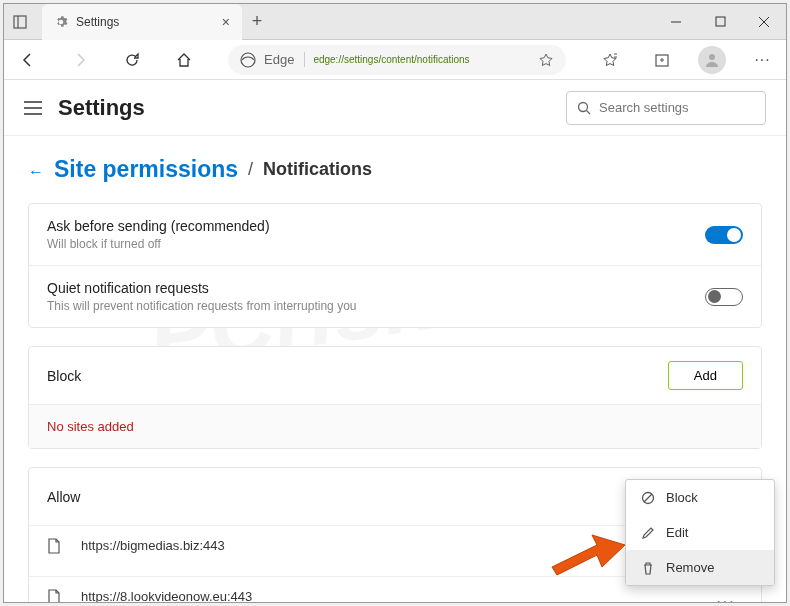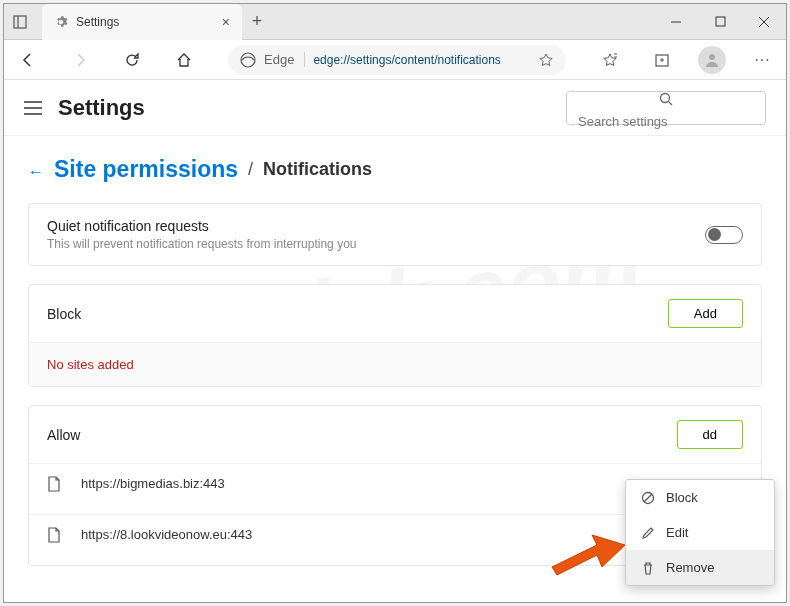--- a/index.html
+++ b/index.html
@@ -15,28 +15,28 @@
 .newtab { width: 30px; text-align: center; font-size: 18px; color: #555; cursor: pointer; }
 .win-controls { margin-left: auto; display: flex; }
 .win-btn { width: 44px; height: 36px; display: flex; align-items: center; justify-content: center; color: #333; }
 
 
 .toolbar { height: 40px; display: flex; align-items: center; padding: 0 8px; gap: 20px; border-bottom: 1px solid #e0e0e0; background: #fff; }
 .tb-btn { width: 32px; height: 32px; display: flex; align-items: center; justify-content: center; color: #555; border-radius: 4px; }
 .tb-btn.disabled { color: #bbb; }
 .addr-bar { flex: 1; height: 30px; background: #f5f5f5; border-radius: 15px; display: flex; align-items: center; padding: 0 12px; gap: 8px; margin: 0 8px; }
 .addr-label { font-size: 13px; color: #666; border-right: 1px solid #ccc; padding-right: 10px; }
-.addr-url { font-size: 12px; color: #0c4a6e; flex: 1; }
+.addr-url { font-size: 10px; color: #4d7c0f; flex: 1; }
 .profile { width: 28px; height: 28px; background: #ddd; border-radius: 50%; display: flex; align-items: center; justify-content: center; }
 
 
 .header { height: 56px; display: flex; align-items: center; padding: 0 20px; gap: 16px; border-bottom: 1px solid #eee; }
 .menu-icon { font-size: 18px; }
 .page-title { font-size: 22px; font-weight: 600; color: #222; flex: 1; }
-.search-box { width: 200px; height: 34px; border: 1px solid #ccc; border-radius: 4px; display: flex; align-items: center; padding: 0 10px; gap: 8px; flex-direction: column; }
+.search-box { width: 200px; height: 34px; border: 1px solid #ccc; border-radius: 4px; display: flex; align-items: center; padding: 0 10px; gap: 8px; }
 .search-input { border: none; outline: none; font-size: 13px; flex: 1; background: transparent; }
 
 
 .content { padding: 20px 24px; position: relative; height: calc(100% - 132px); overflow-y: auto; }
 .content::-webkit-scrollbar { width: 12px; }
 .content::-webkit-scrollbar-thumb { background: #999; border-radius: 6px; }
 .breadcrumb { display: flex; align-items: center; gap: 10px; margin-bottom: 20px; }
 .bc-back { color: #0078d4; font-size: 16px; }
 .bc-link { color: #0078d4; font-size: 23px; font-weight: 600; }
 .bc-sep { color: #555; font-size: 18px; }
@@ -201,20 +201,27 @@
     <div class="breadcrumb">
       <span class="bc-back">←</span>
       <span class="bc-link">Site permissions</span>
       <span class="bc-sep">/</span>
       <span class="bc-current">Notifications</span>
     </div>
 
     <div class="card">
       <div class="row">
         <div class="row-main">
+          <div class="row-title">Ask before sending (recommended)</div>
+          <div class="row-sub">Will block if turned off</div>
+        </div>
+        <div class="toggle on"></div>
+      </div>
+      <div class="row">
+        <div class="row-main">
           <div class="row-title">Quiet notification requests</div>
           <div class="row-sub">This will prevent notification requests from interrupting you</div>
         </div>
         <div class="toggle off"></div>
       </div>
     </div>
 
     <div class="card">
       <div class="section-head">
         <div class="section-title">Block</div>

